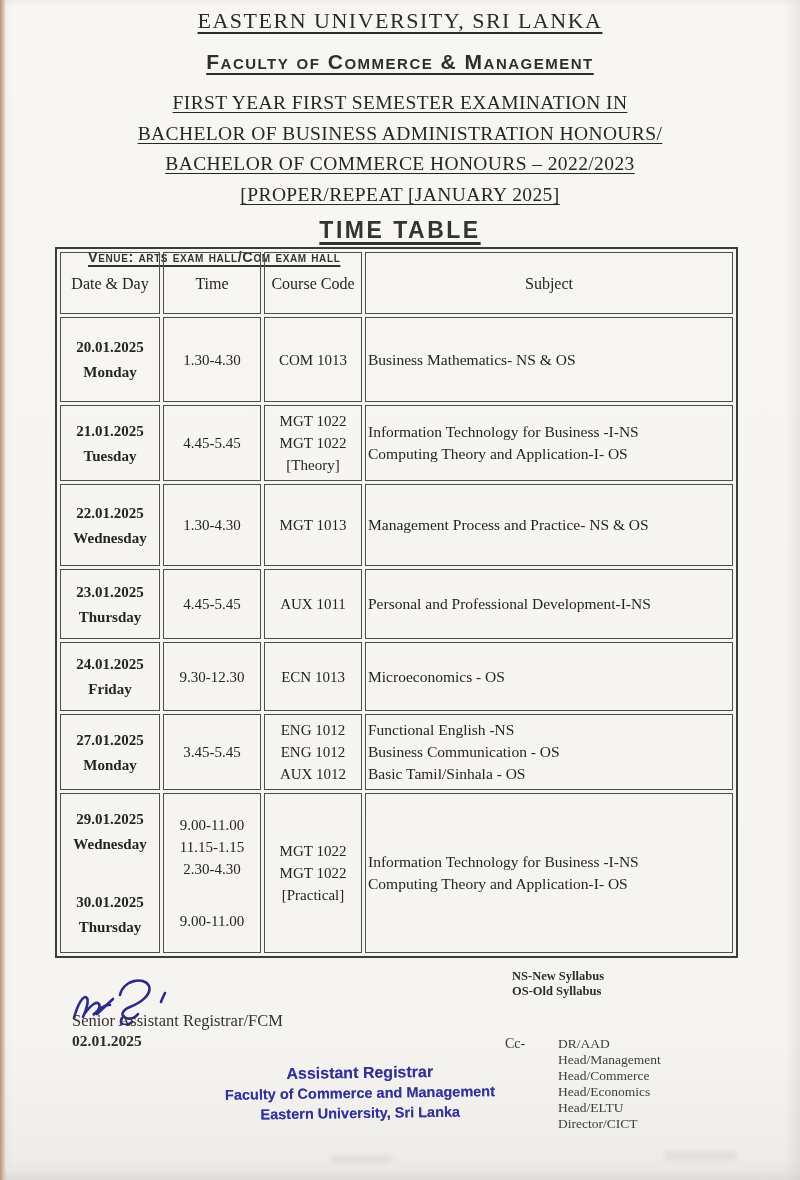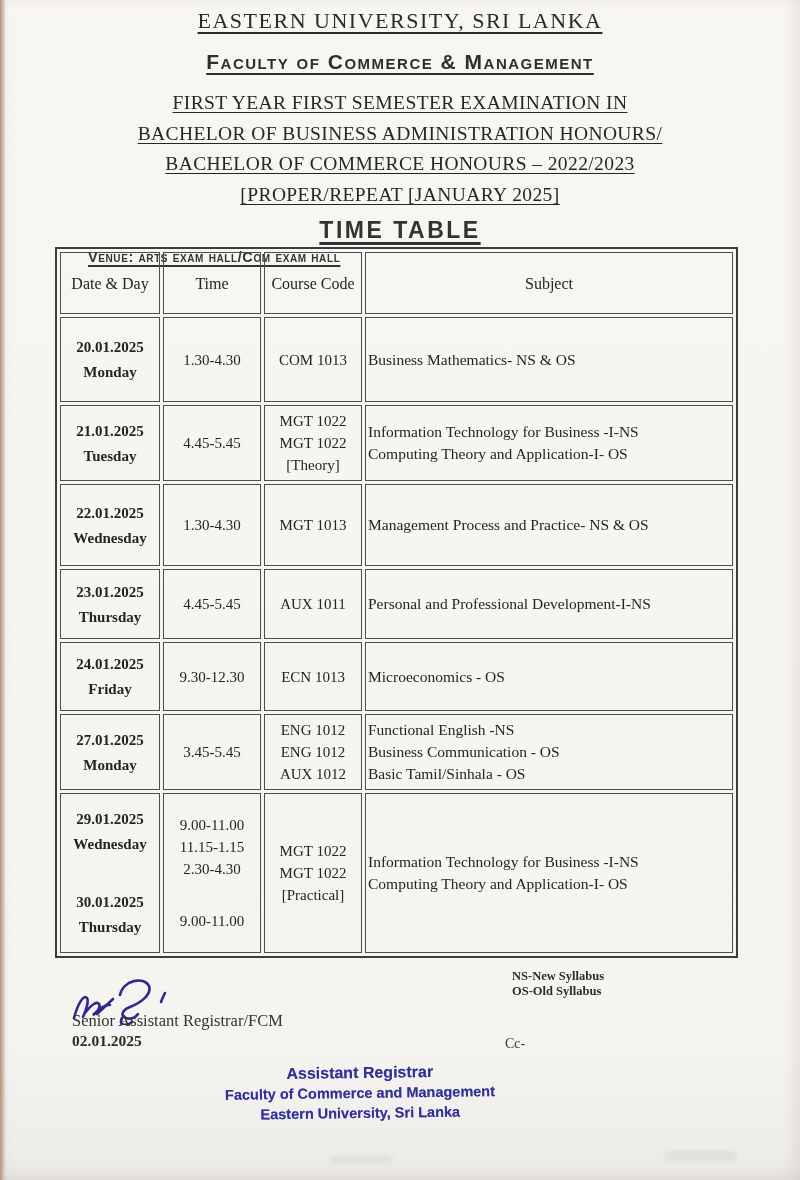--- a/index.html
+++ b/index.html
@@ -243,16 +243,24 @@
   <div class="signatory">Senior Assistant Registrar/FCM</div>
   <div class="sig-date">02.01.2025</div>
 
   <div class="stamp">
     <div class="l0">Assistant Registrar</div>
     <div class="l1">Faculty of Commerce and Management</div>
     <div class="l2">Eastern University, Sri Lanka</div>
   </div>
 
   <div class="cc-label">Cc-</div>
+  <div class="cc-list">
+      <div>DR/AAD</div>
+      <div>Head/Management</div>
+      <div>Head/Commerce</div>
+      <div>Head/Economics</div>
+      <div>Head/ELTU</div>
+      <div>Director/CICT</div>
+    </div>
 
   <div class="smudge s1"></div>
   <div class="smudge s2"></div>
 </div>
 
 </body></html>

